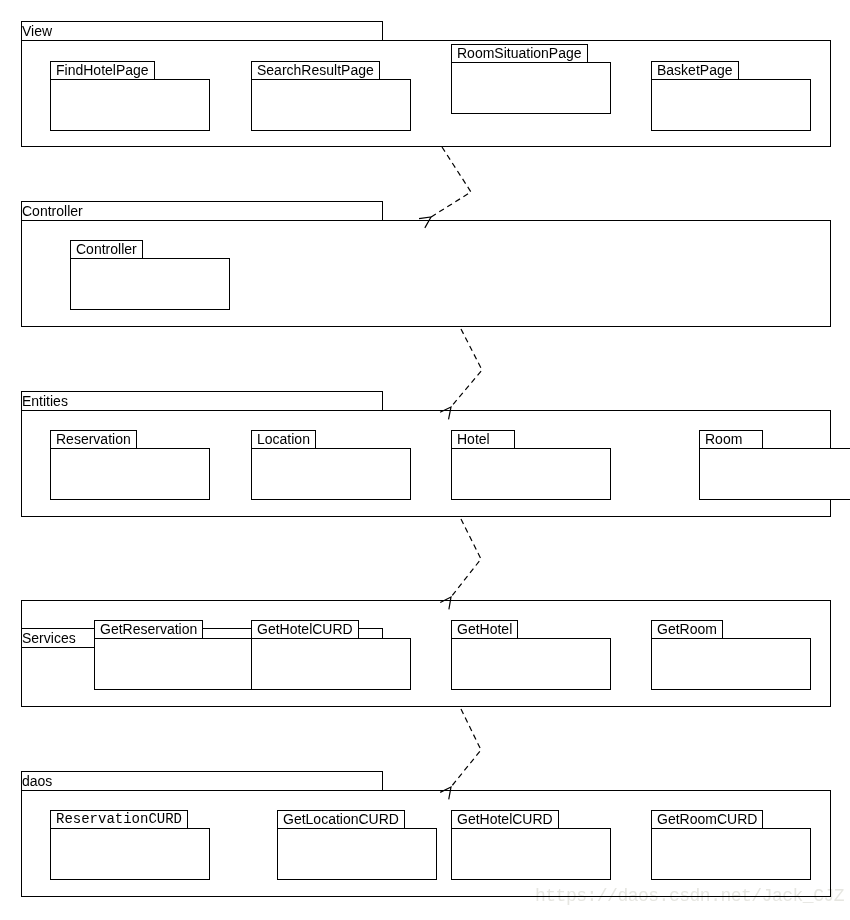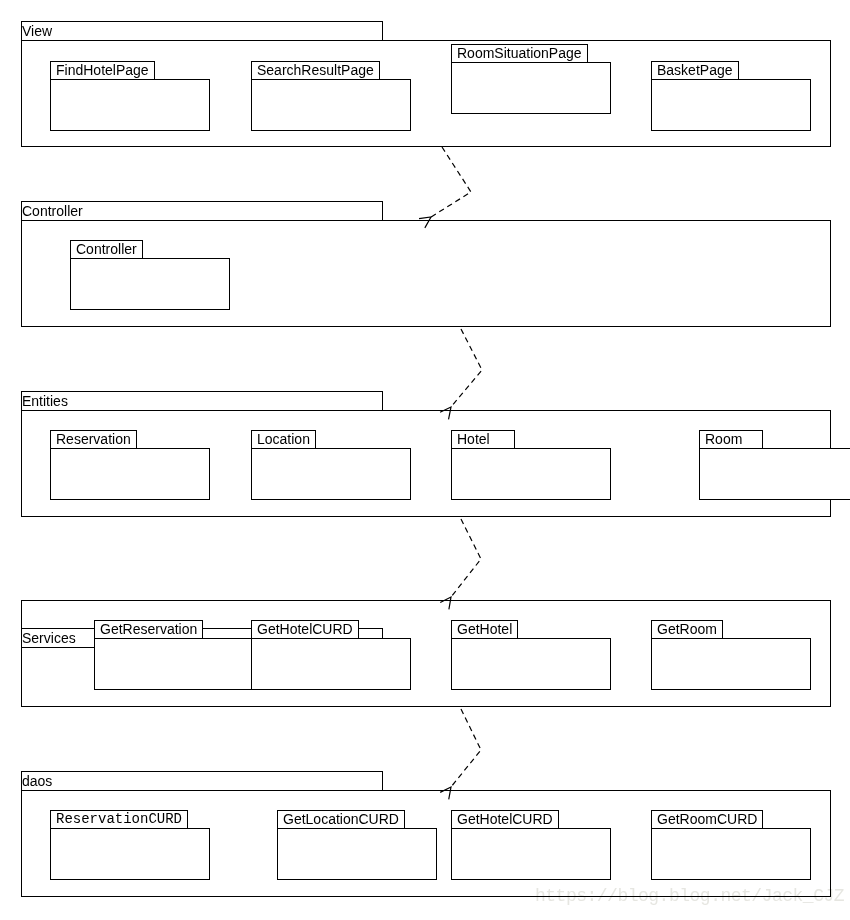--- a/index.html
+++ b/index.html
@@ -87,14 +87,14 @@
       <div class="pkg" style="left: 451px; top: 620px;"><div class="pkg-tab"><span>GetHotel</span></div><div class="pkg-body"></div></div>
       <div class="pkg" style="left: 651px; top: 620px;"><div class="pkg-tab"><span>GetRoom</span></div><div class="pkg-body"></div></div>
       <div class="layer-tab" style="left: 21px; top: 771px;"><span>daos</span></div>
       <div class="layer-body" style="left: 21px; top: 790px;"></div>
       <div class="pkg" style="left: 50px; top: 810px; font-family: Liberation Mono, monospace;"><div class="pkg-tab"><span>ReservationCURD</span></div><div class="pkg-body"></div></div>
       <div class="pkg" style="left: 251px; top: 810px; padding-left: 26px;"><div class="pkg-tab"><span>GetLocationCURD</span></div><div class="pkg-body"></div></div>
       <div class="pkg" style="left: 451px; top: 810px;"><div class="pkg-tab"><span>GetHotelCURD</span></div><div class="pkg-body"></div></div>
       <div class="pkg" style="left: 651px; top: 810px;"><div class="pkg-tab"><span>GetRoomCURD</span></div><div class="pkg-body"></div></div>
     </div>
 
-  <div class="watermark">https://blog.blog.net/Jack_CJZ</div>
+  <div class="watermark">https://daos.csdn.net/Jack_CJZ</div>
 </div>
 
 </body></html>

